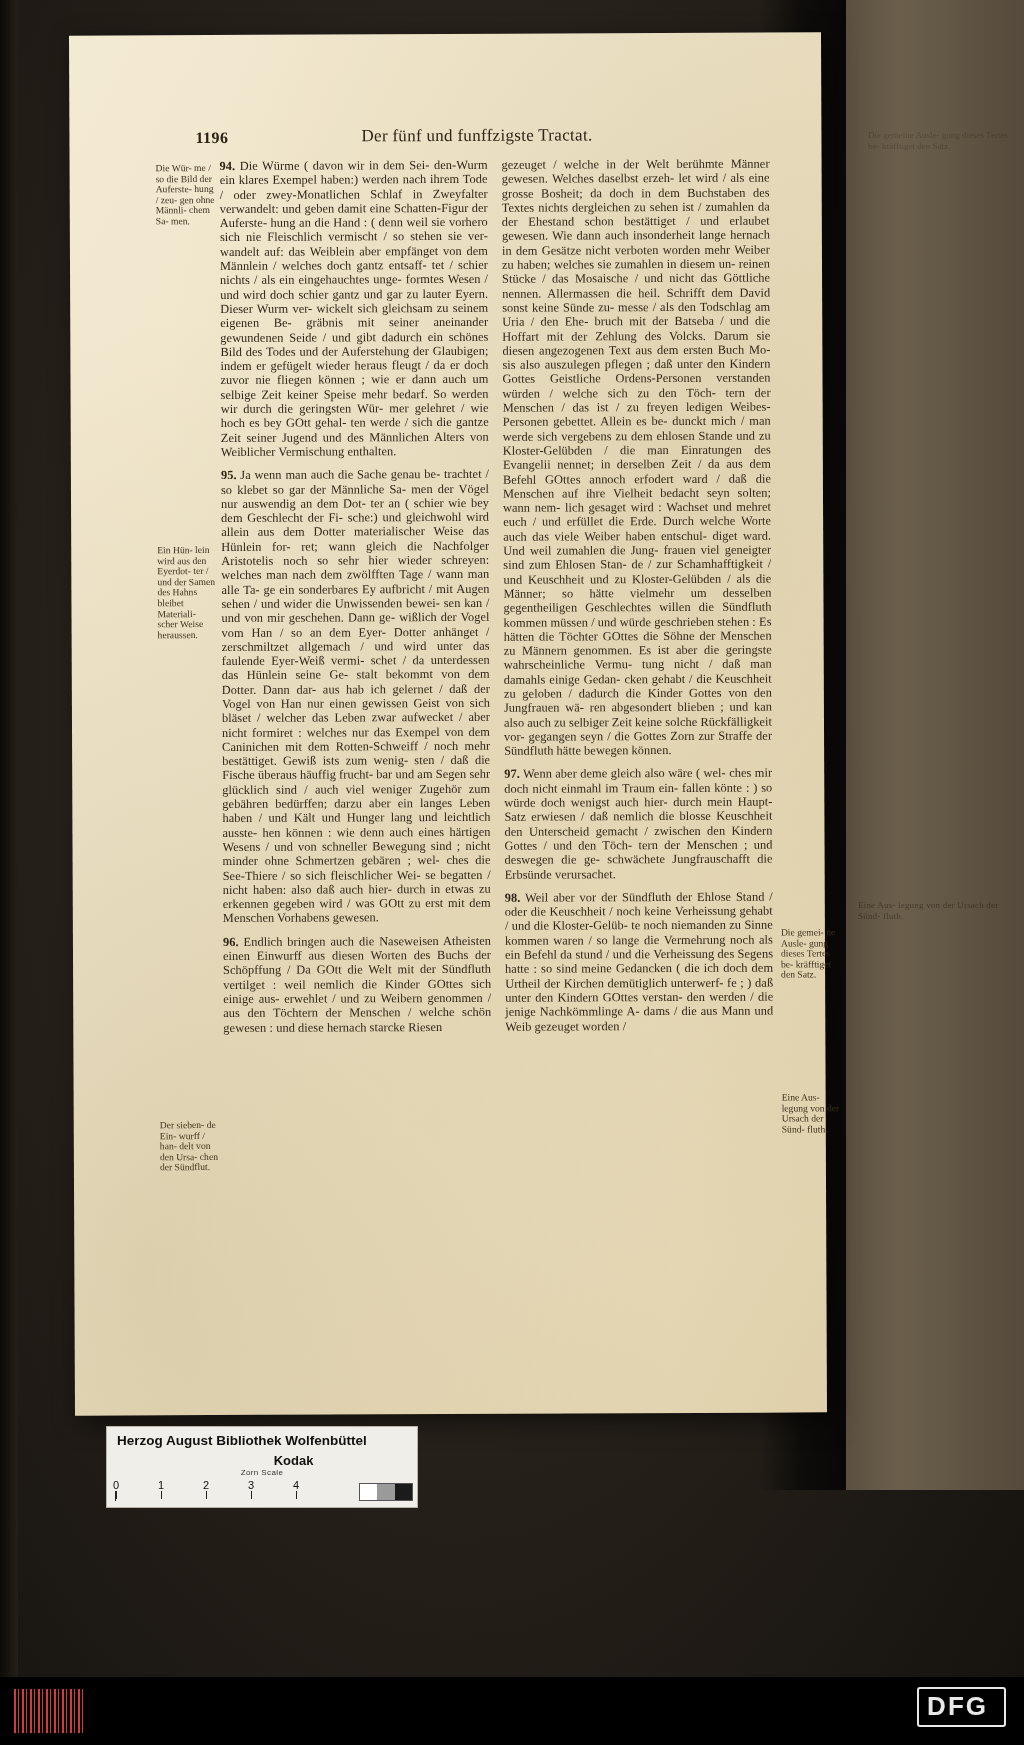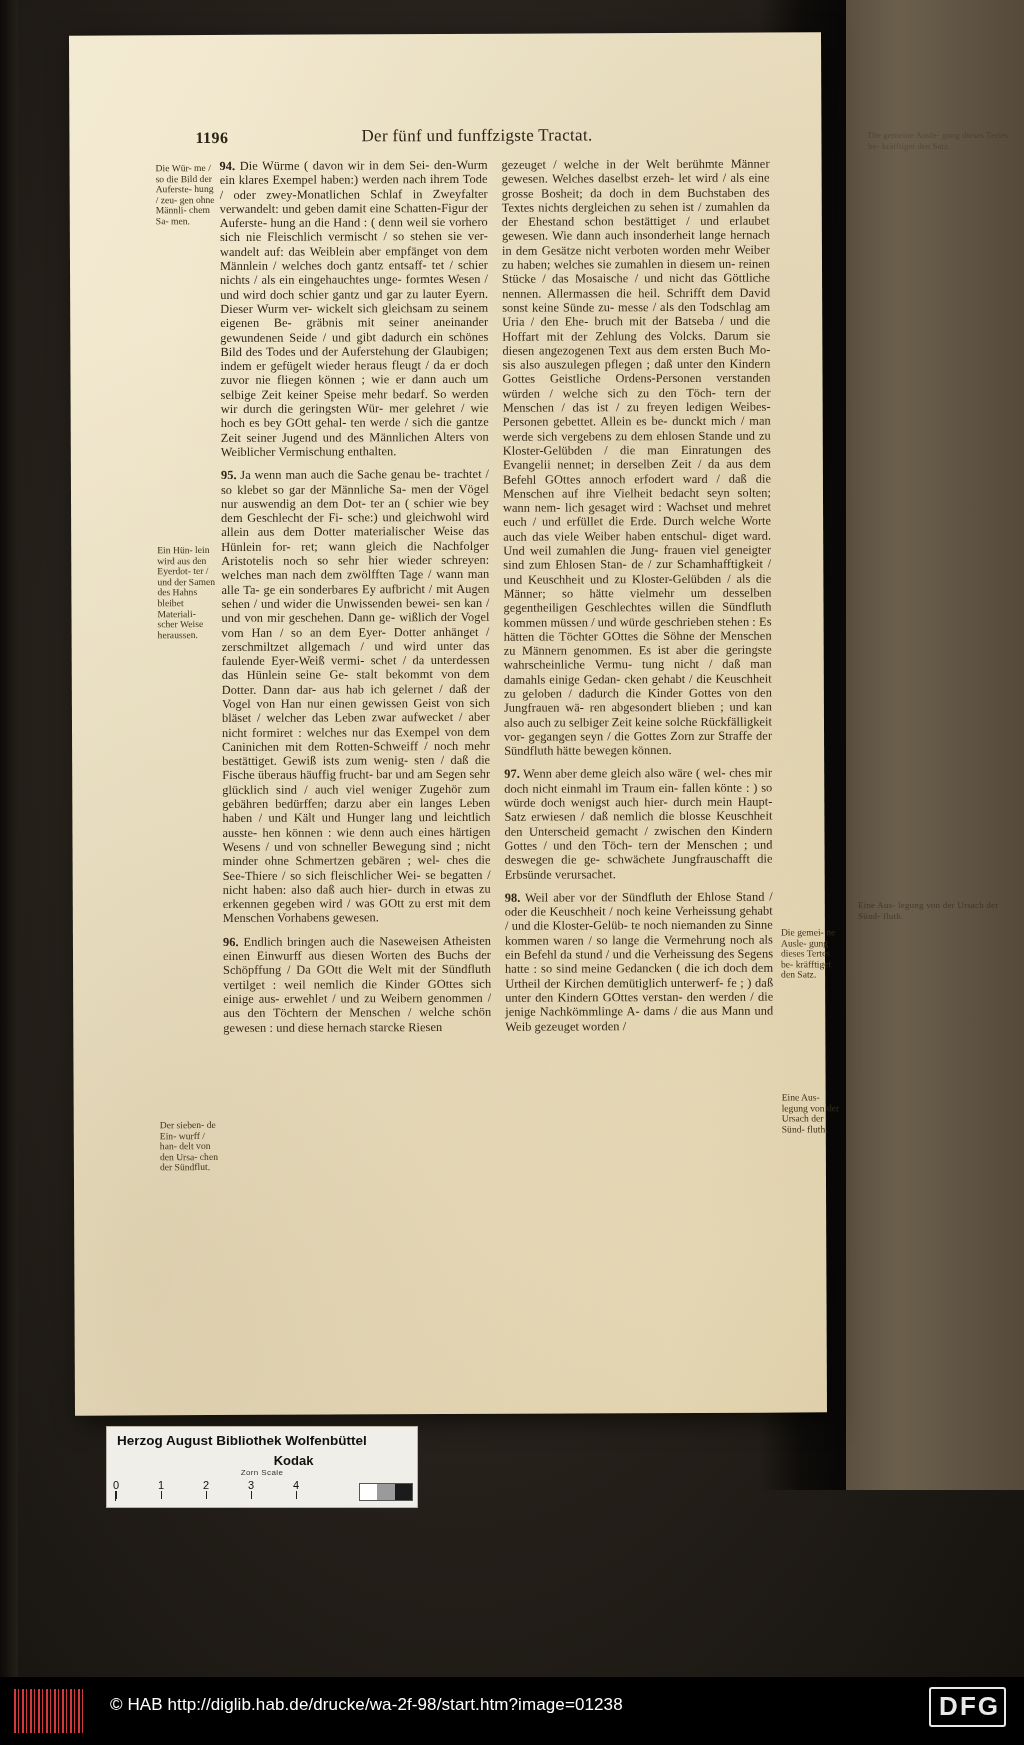--- a/index.html
+++ b/index.html
@@ -203,21 +203,21 @@
   }
   #footer-dfg {
     position: absolute;
     right: 18px; top: 10px;
     color: #e8e8e8;
     font-family: "Liberation Sans", sans-serif;
     font-size: 26px;
     font-weight: bold;
     letter-spacing: 2px;
     border: 2px solid #e8e8e8;
-    padding: 2px 4px 3px 8px;
+    padding: 2px 16px 3px 8px;
     border-radius: 3px;
   }
   #footer-barcode {
     position: absolute;
     left: 14px; top: 12px;
     width: 72px; height: 44px;
     background: repeating-linear-gradient(to right,
       #d23b3b 0px, #d23b3b 2px, #000 2px, #000 4px,
       #d23b3b 4px, #d23b3b 5px, #000 5px, #000 8px);
   }
@@ -307,17 +307,16 @@
 
     <div id="gray-patches">
       <div style="background:#ffffff"></div>
       <div style="background:#9a9a9a"></div>
       <div style="background:#1b1b1b"></div>
     </div>
   </div>
 
   <div id="footer-bar">
     <div id="footer-barcode"></div>
-    <div id="footer-url">© HAB  http://diglib.hab.de/drucke/wa-2f-98/start.htm?image=01238</div>
     <div id="footer-dfg">DFG</div>
   </div>
 
 </div>
 
 </body></html>

